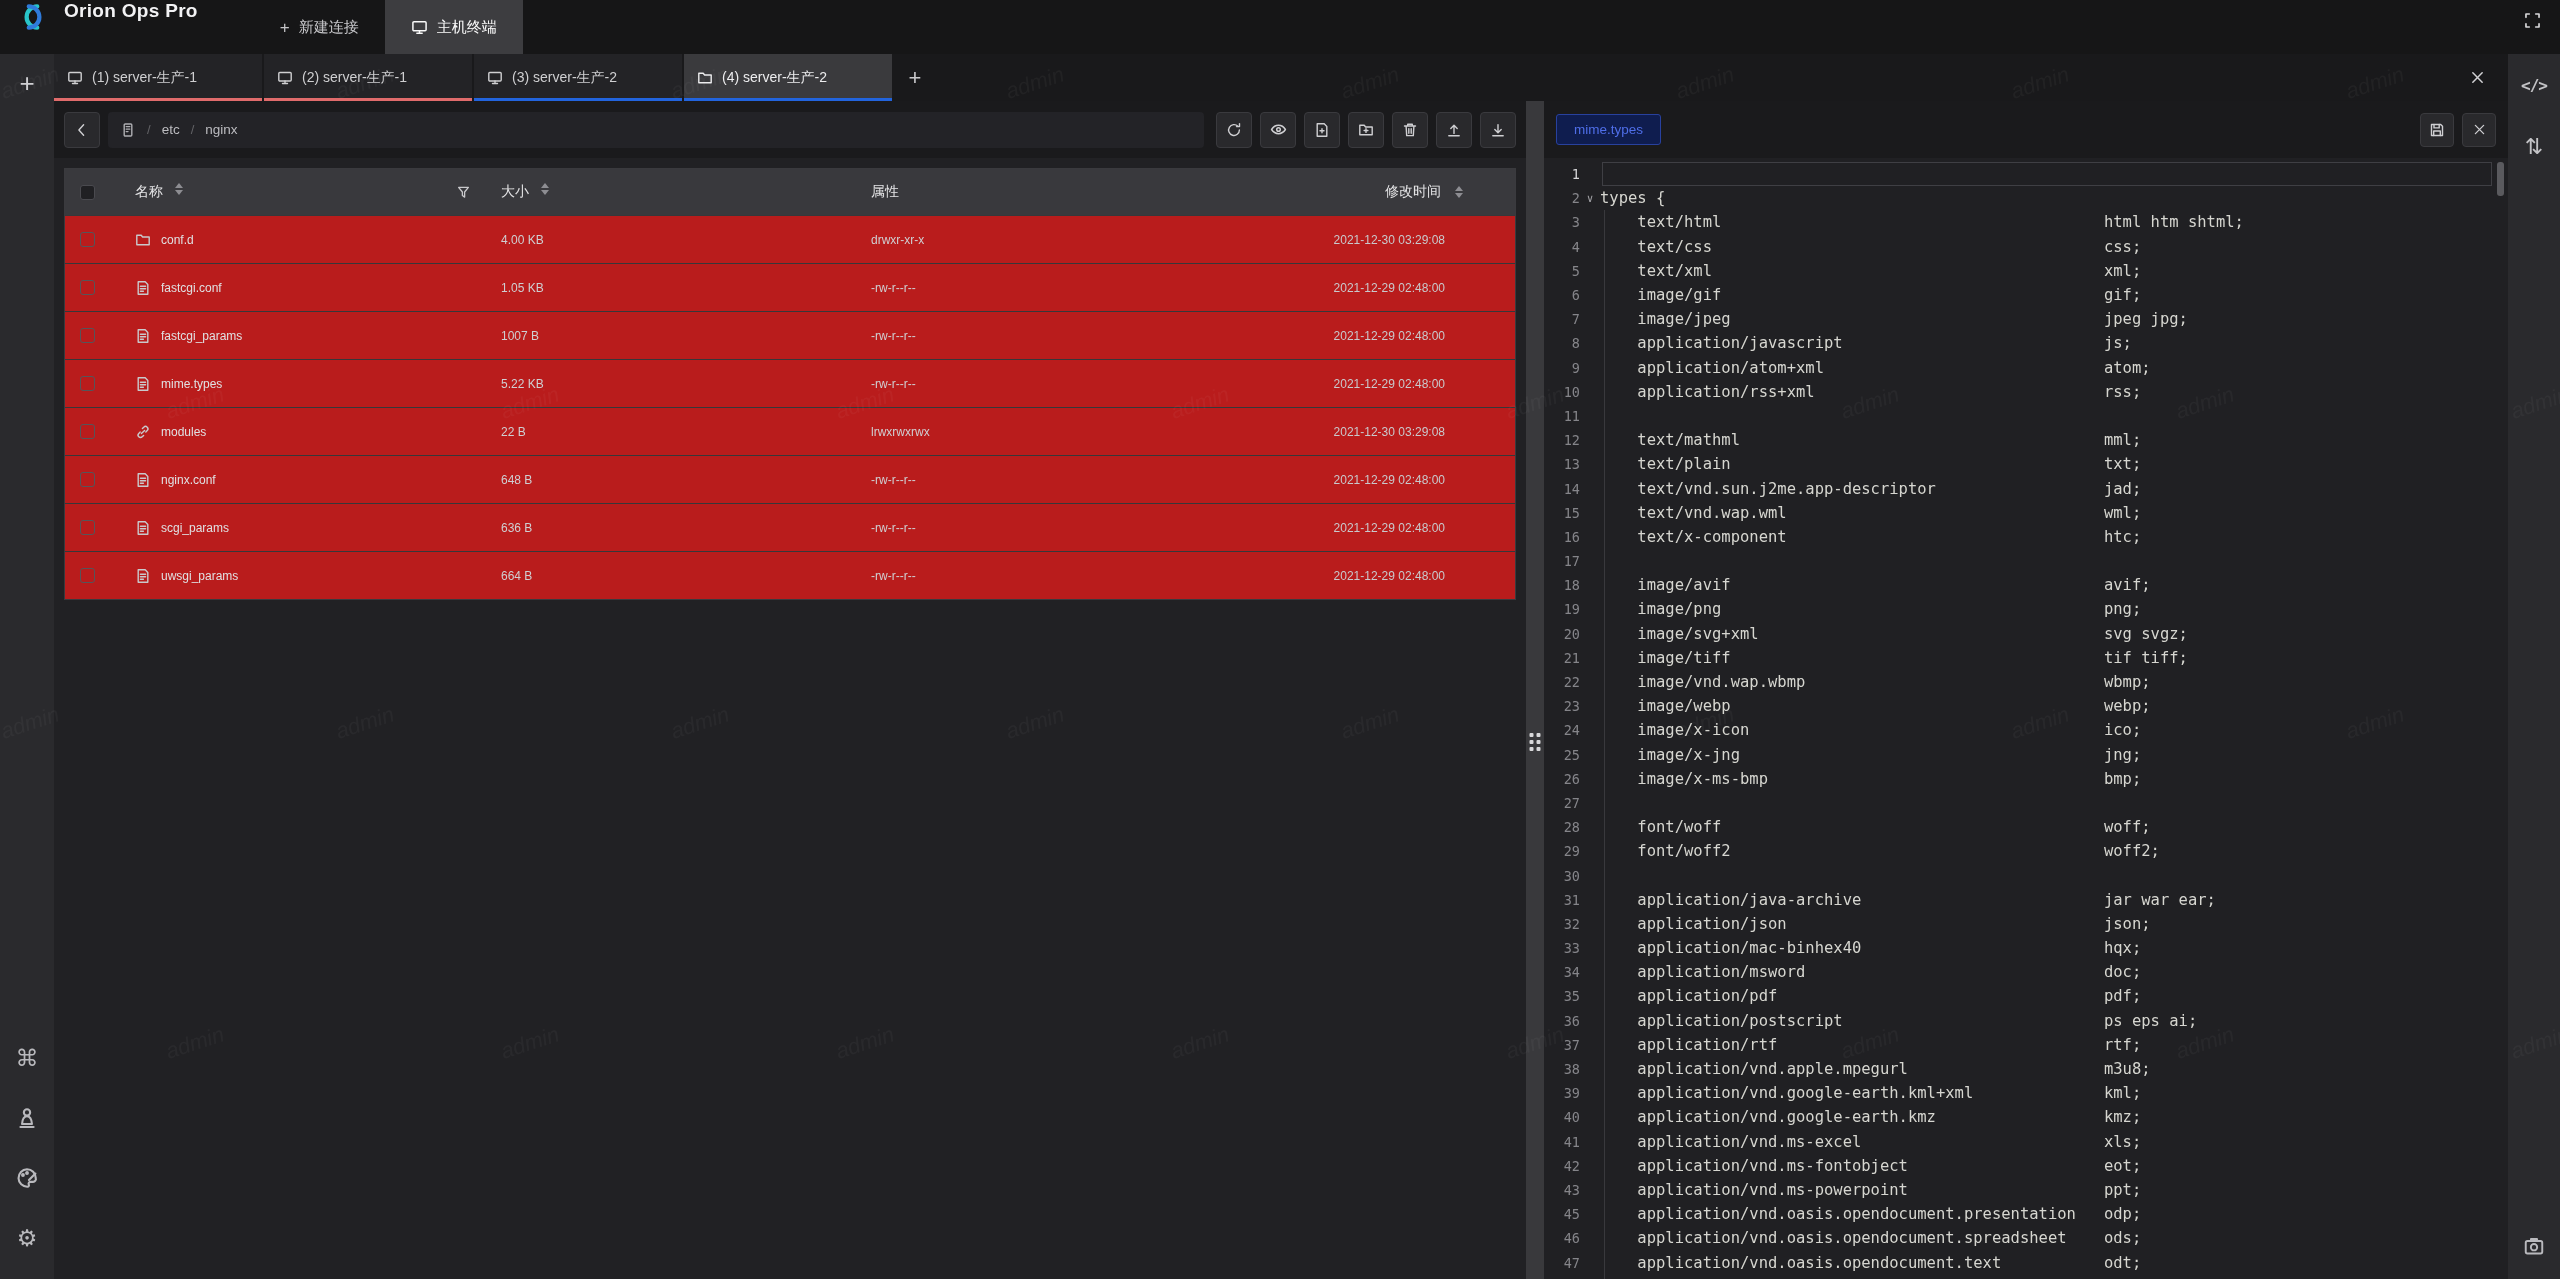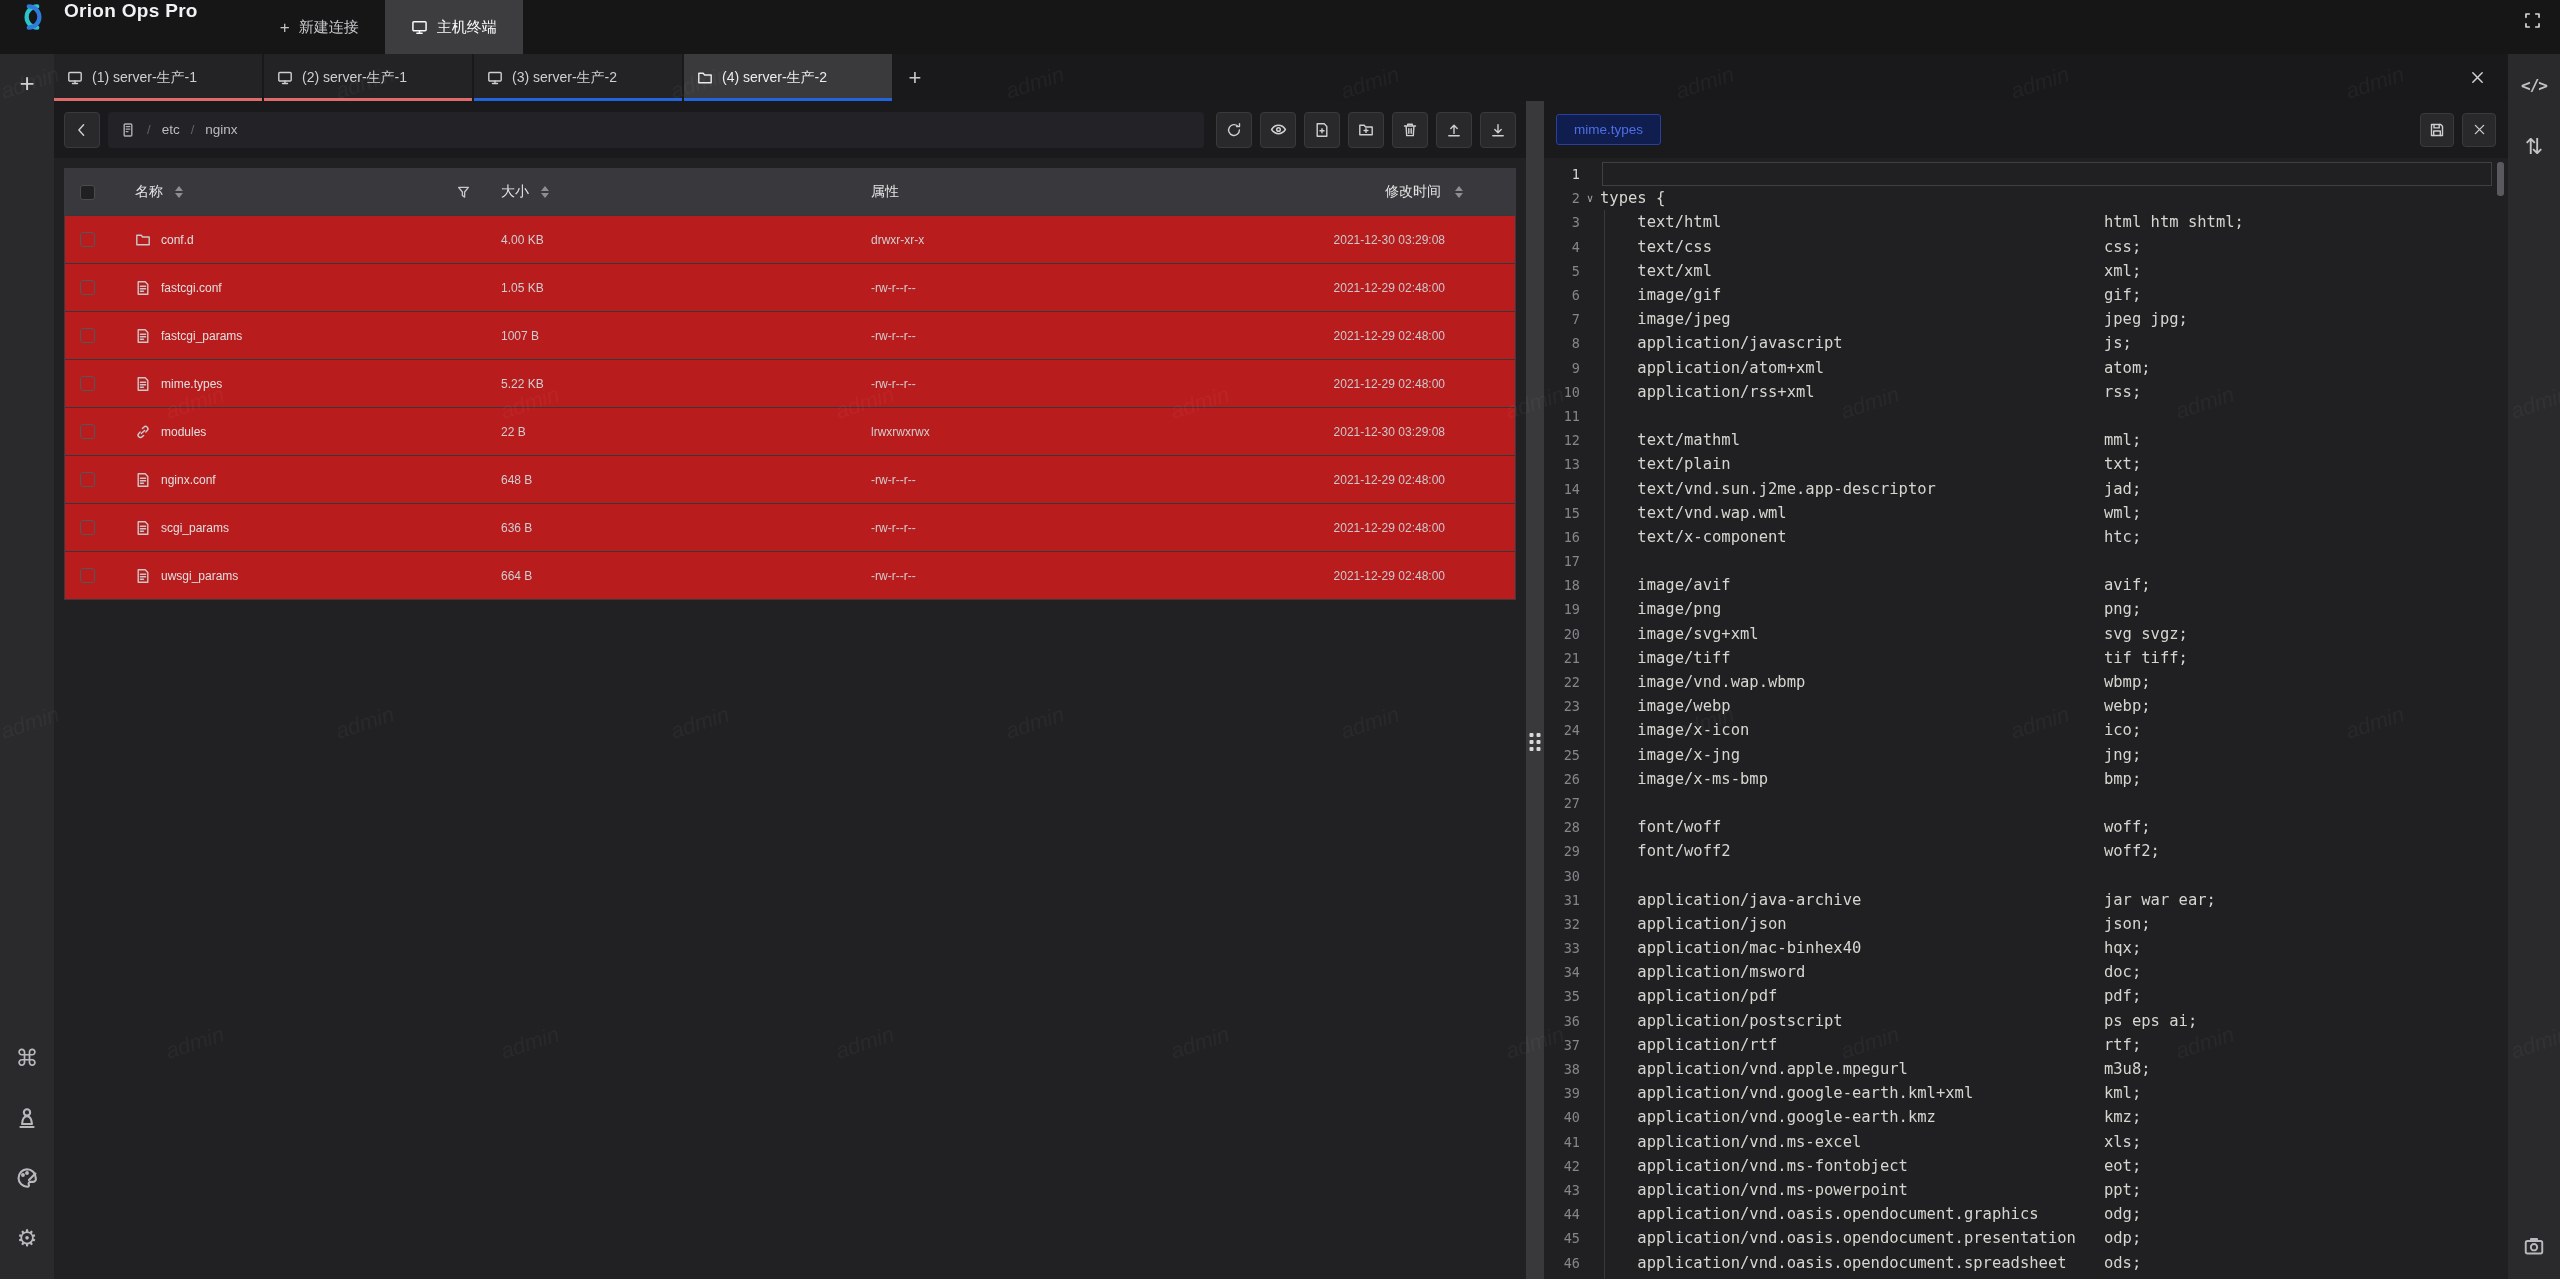--- a/index.html
+++ b/index.html
@@ -62,21 +62,21 @@
   .t-row { display:flex; align-items:center; height:48px; background:#b91c1c; border-top:1px solid #37373a; font-size:12px; cursor:pointer;justify-content:space-between; }
   .col-cb { width:44px; flex:none; display:flex; align-items:center; justify-content:center; }
   .cb { width:15px; height:15px; border:1px solid #55555a; border-radius:3px; background:transparent; cursor:pointer; }
   .t-head .cb { background:#202023; border-color:#4a4a4f; }
   .col-name { width:392px; flex:none; display:flex; align-items:center; gap:10px; padding-left:26px; }
   .col-size { width:370px; flex:none; display:flex; align-items:center; }
   .col-attr { width:420px; flex:none; }
   .col-time { flex:1; text-align:right; padding-right:70px; color:#c9c9cc; }
   .t-head .col-time { display:flex; align-items:center; justify-content:flex-end; padding-right:52px; color:#e4e4e6; gap:14px; }
   .t-head .col-name { padding-left:26px; }
-  .hdr-label { display:flex; align-items:center; gap:12px; }
+  .hdr-label { display:flex; align-items:flex-start; gap:12px; }
   .sort { display:inline-flex; flex-direction:column; gap:2px; cursor:pointer; }
   .sort i { width:0; height:0; border-left:4px solid transparent; border-right:4px solid transparent; }
   .sort .up { border-bottom:5px solid #8d8d92; }
   .sort .dn { border-top:5px solid #8d8d92; }
   .funnel { margin-left:auto; margin-right:30px; color:#c9c9cc; cursor:pointer; }
   .f-icon { color:#c9c9cc; flex:none; }
   .c-name-text { color:#e0e0e2; }
   .c-size, .c-attrs { color:#cfcfd2; }
 
   
@@ -751,25 +751,20 @@
   </div>
             <div class="ed-line">
     <span class="ln">42</span>
     <span class="fold"></span>
     <pre>    application/vnd.ms-fontobject                     eot;</pre>
   </div>
             <div class="ed-line">
     <span class="ln">43</span>
     <span class="fold"></span>
     <pre>    application/vnd.ms-powerpoint                     ppt;</pre>
-  </div>
-            <div class="ed-line">
-    <span class="ln">44</span>
-    <span class="fold"></span>
-    <pre>    application/vnd.oasis.opendocument.graphics       odg;</pre>
   </div>
             <div class="ed-line">
     <span class="ln">45</span>
     <span class="fold"></span>
     <pre>    application/vnd.oasis.opendocument.presentation   odp;</pre>
   </div>
             <div class="ed-line">
     <span class="ln">46</span>
     <span class="fold"></span>
     <pre>    application/vnd.oasis.opendocument.spreadsheet    ods;</pre>

